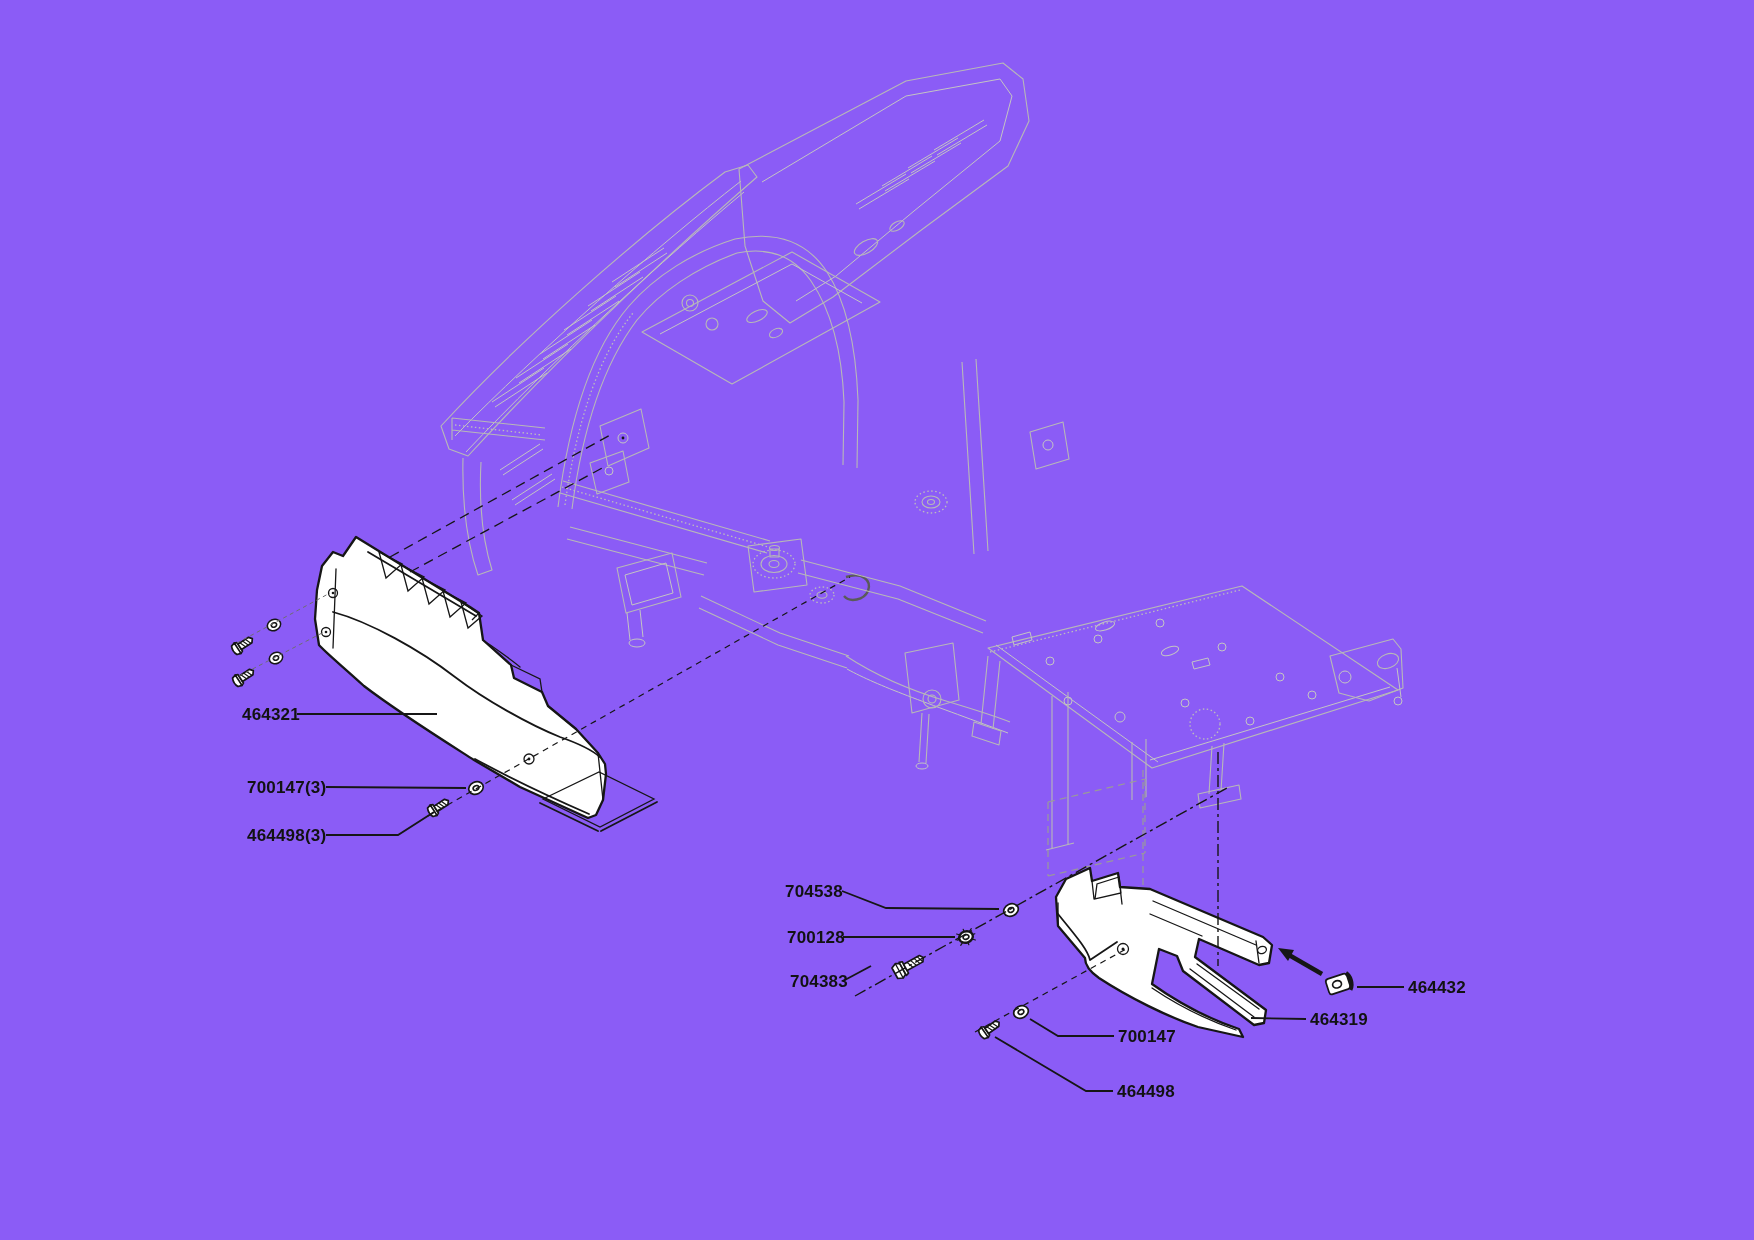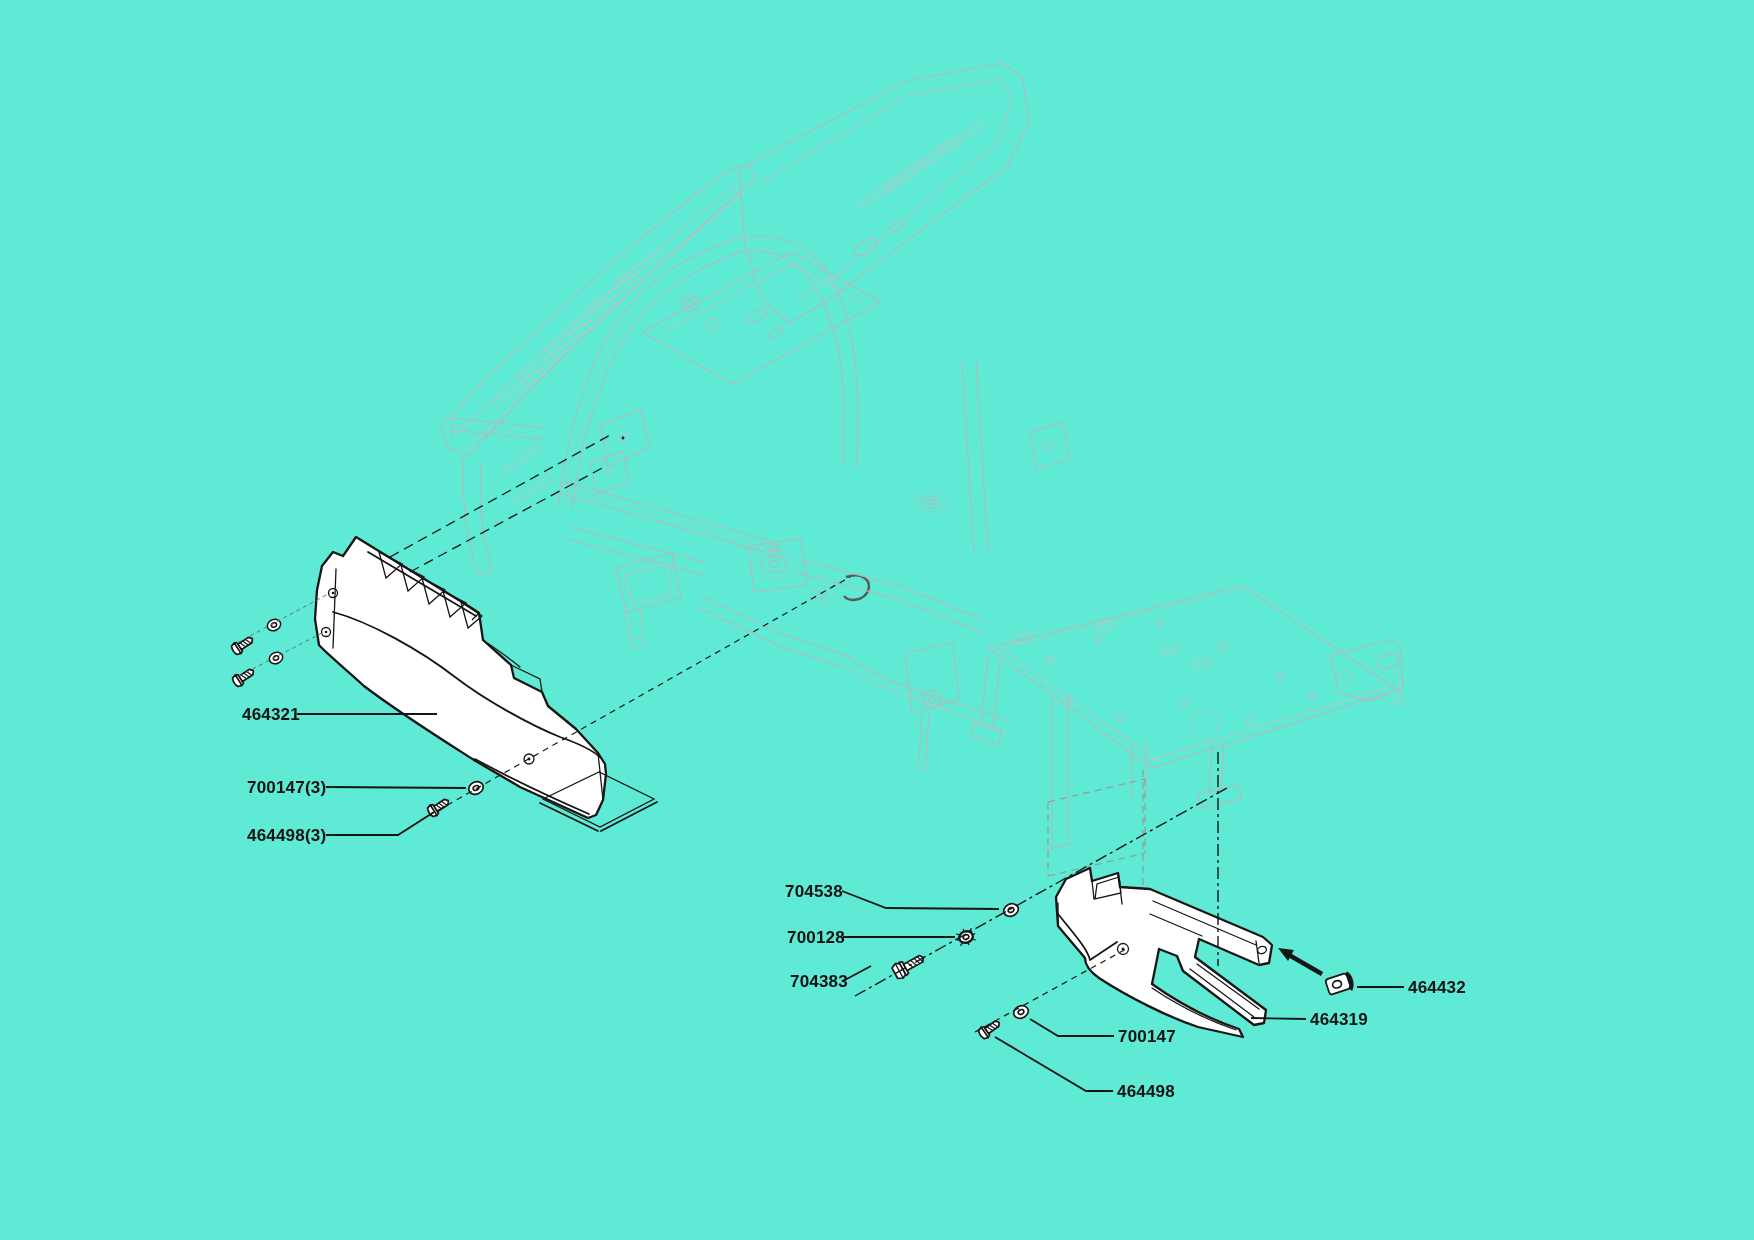--- a/index.html
+++ b/index.html
@@ -1,16 +1,16 @@
 <!DOCTYPE html>
 <html><head>
 <meta charset="utf-8">
 <style>
   html,body{margin:0;padding:0;background:#ffffff}
-  .stage{width:1754px;height:1240px;position:relative;background:#5eead4;overflow:hidden}
+  .stage{width:1754px;height:1240px;position:relative;background:#8b5cf6;overflow:hidden}
   svg{display:block}
   .ghost{stroke:#b8b8b8;fill:none;stroke-width:1.1;stroke-linejoin:round}
   .ghost2{stroke:#c4c4c4;fill:none;stroke-width:1;stroke-linejoin:round}
   .ghost-dot{stroke:#bdbdbd;fill:none;stroke-width:1.3;stroke-dasharray:1.5 2.5}
   .part{stroke:#161616;fill:#ffffff;stroke-width:2.3;stroke-linejoin:round}
   .pline{stroke:#161616;fill:none;stroke-width:1.8;stroke-linejoin:round;stroke-linecap:round}
   .pthin{stroke:#161616;fill:none;stroke-width:1.3;stroke-linecap:round}
   .fast{stroke:#161616;fill:#ffffff;stroke-width:1.7;stroke-linejoin:round}
   .fastthin{stroke:#161616;fill:none;stroke-width:1.2;stroke-linecap:round}
   .leader{stroke:#161616;fill:none;stroke-width:1.8}

